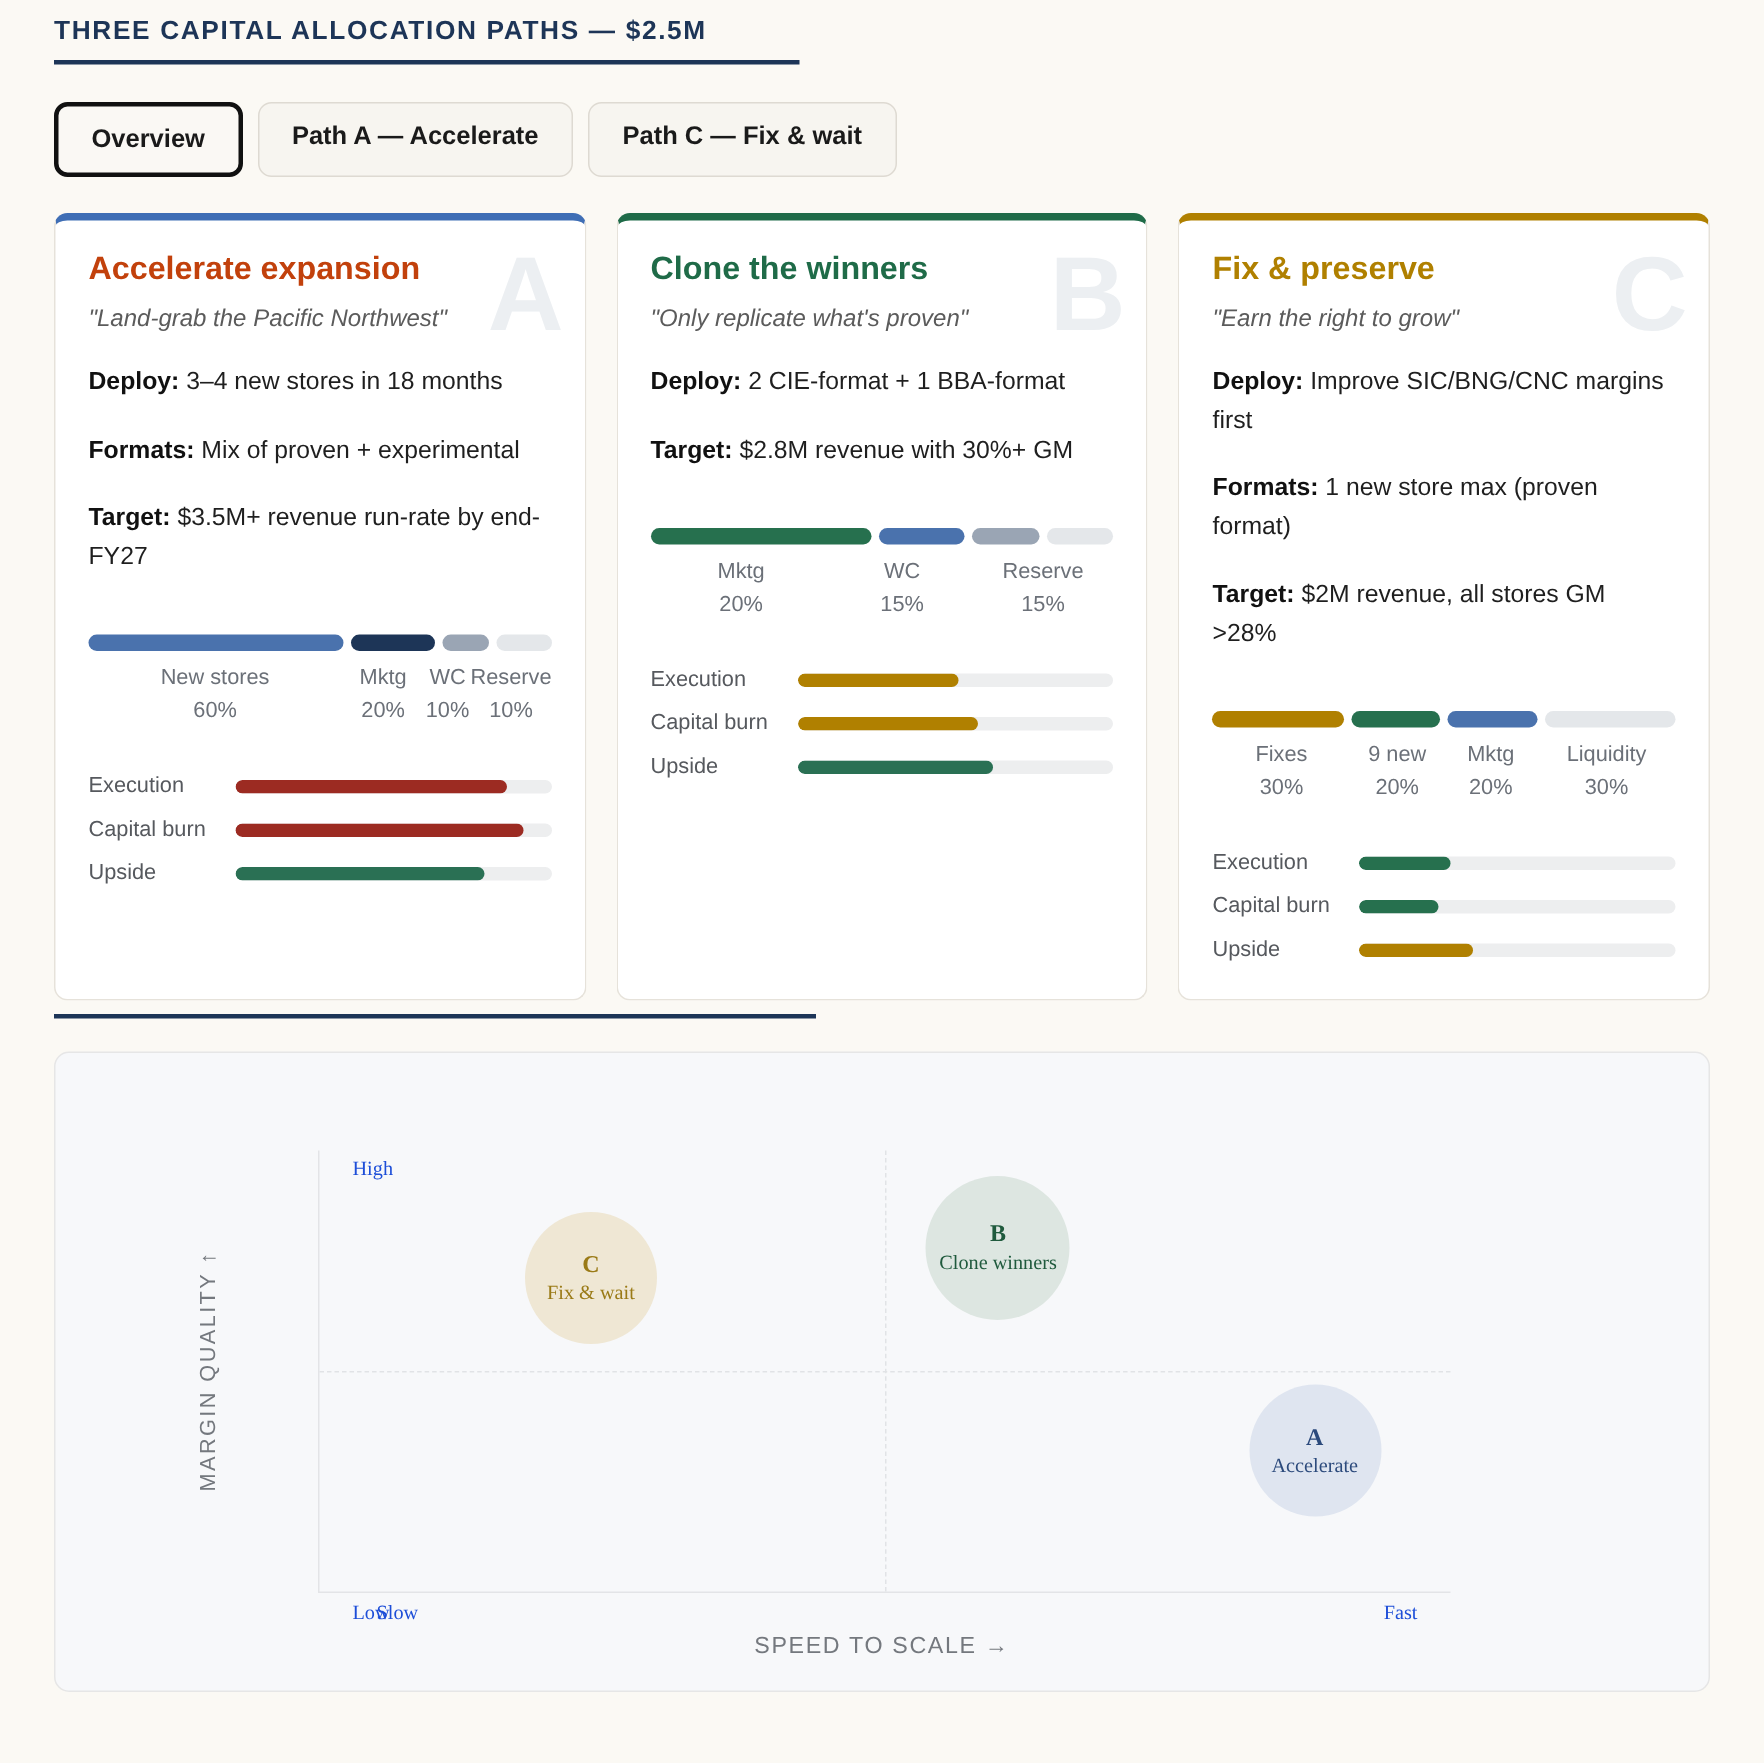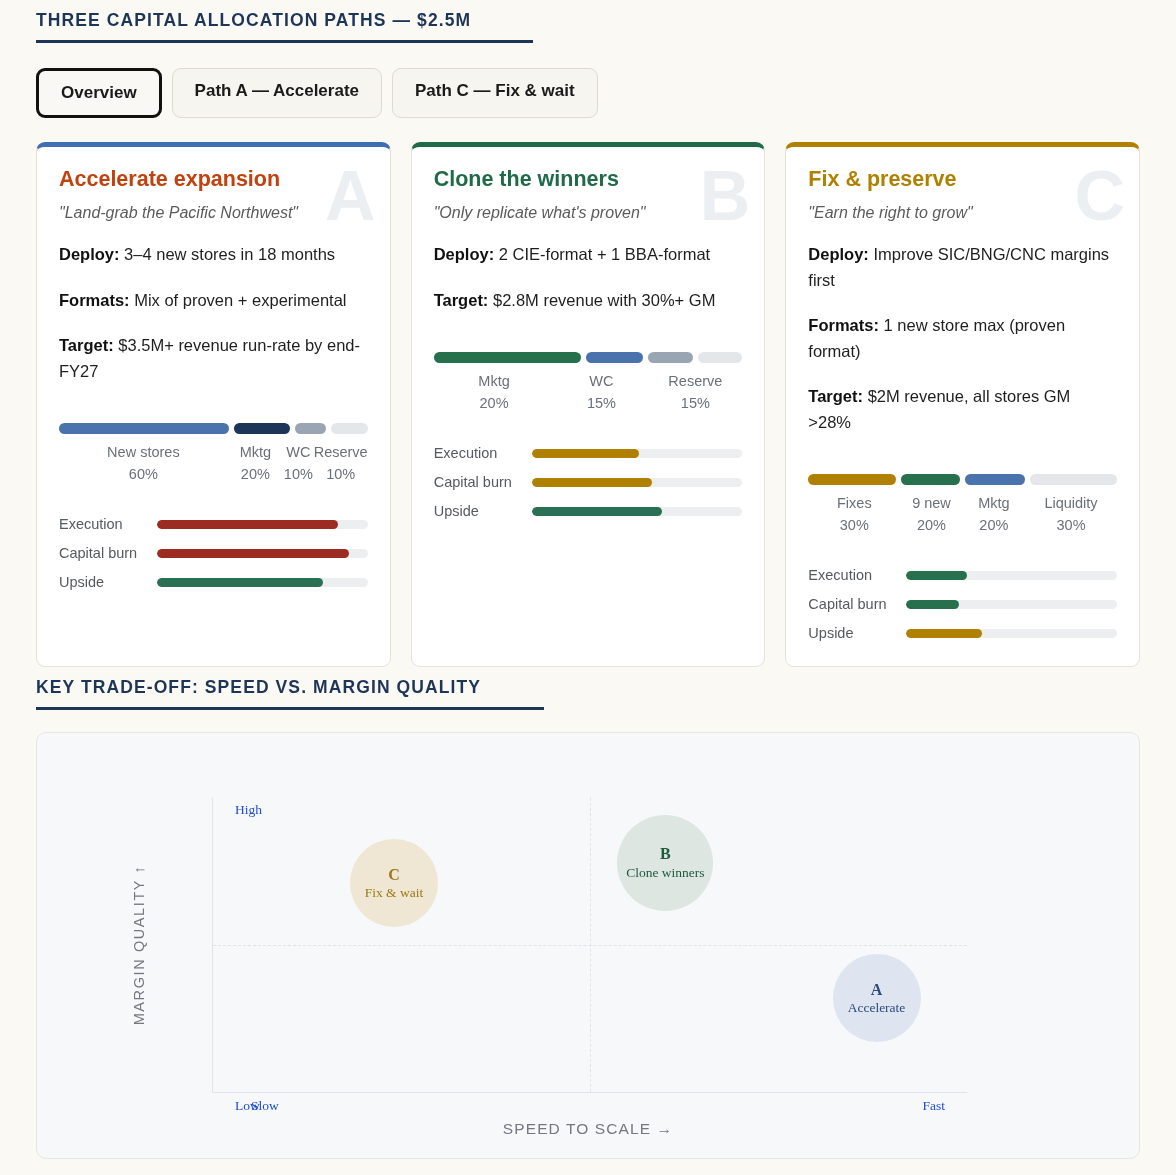--- a/index.html
+++ b/index.html
@@ -324,21 +324,20 @@
             <div class="metric-label">Upside</div>
             <div class="metric-track">
               <div class="metric-fill" style="width: 36%; background: rgb(176, 128, 0);"></div>
             </div>
           </div>
         </div>
       </div>
     </div>
 
   <div>
-    <div class="sec-head">KEY TRADE-OFF: SPEED VS. MARGIN QUALITY</div>
     <div class="sec-rule" id="tradeoff-rule"></div>
   </div>
 
   <div class="quad-panel">
     <div class="y-axis-title">MARGIN QUALITY ↑</div>
     <div class="plot" id="plot">
       <div class="grid-v"></div>
       <div class="grid-h"></div>
       <div class="ax-lbl lbl-high">High</div>
       <div class="ax-lbl lbl-low">Low</div>

